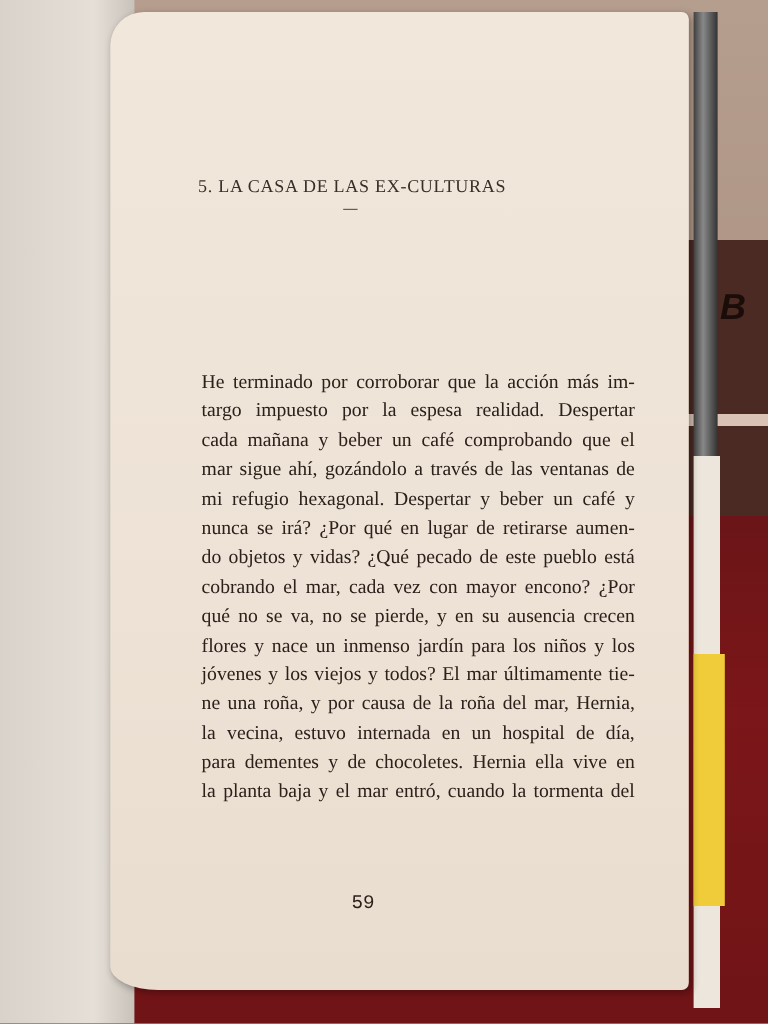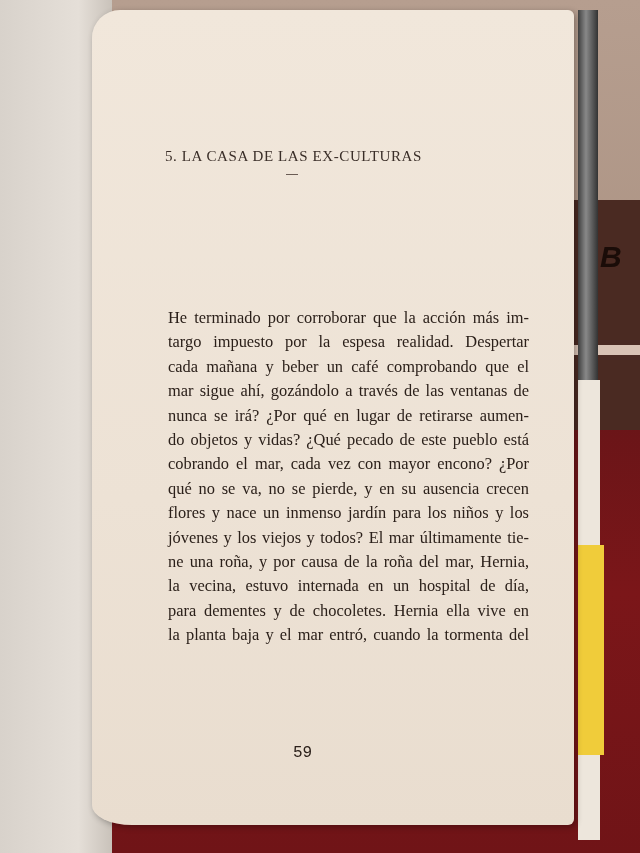--- a/index.html
+++ b/index.html
@@ -52,20 +52,21 @@
 <div class="page"></div>
 
 <div class="chapter-title">5. LA CASA DE LAS EX-CULTURAS</div>
 <div class="chapter-rule"></div>
 
 <div class="body-text">
   <span class="body-line">He terminado por corroborar que la acción más im-</span>
   <span class="body-line">targo impuesto por la espesa realidad. Despertar</span>
   <span class="body-line">cada mañana y beber un café comprobando que el</span>
   <span class="body-line">mar sigue ahí, gozándolo a través de las ventanas de</span>
+  <span class="body-line">mi refugio hexagonal. Despertar y beber un café y</span>
   <span class="body-line">nunca se irá? ¿Por qué en lugar de retirarse aumen-</span>
   <span class="body-line">do objetos y vidas? ¿Qué pecado de este pueblo está</span>
   <span class="body-line">cobrando el mar, cada vez con mayor encono? ¿Por</span>
   <span class="body-line">qué no se va, no se pierde, y en su ausencia crecen</span>
   <span class="body-line">flores y nace un inmenso jardín para los niños y los</span>
   <span class="body-line">jóvenes y los viejos y todos? El mar últimamente tie-</span>
   <span class="body-line">ne una roña, y por causa de la roña del mar, Hernia,</span>
   <span class="body-line">la vecina, estuvo internada en un hospital de día,</span>
   <span class="body-line">para dementes y de chocoletes. Hernia ella vive en</span>
   <span class="body-line last">la planta baja y el mar entró, cuando la tormenta del</span>

